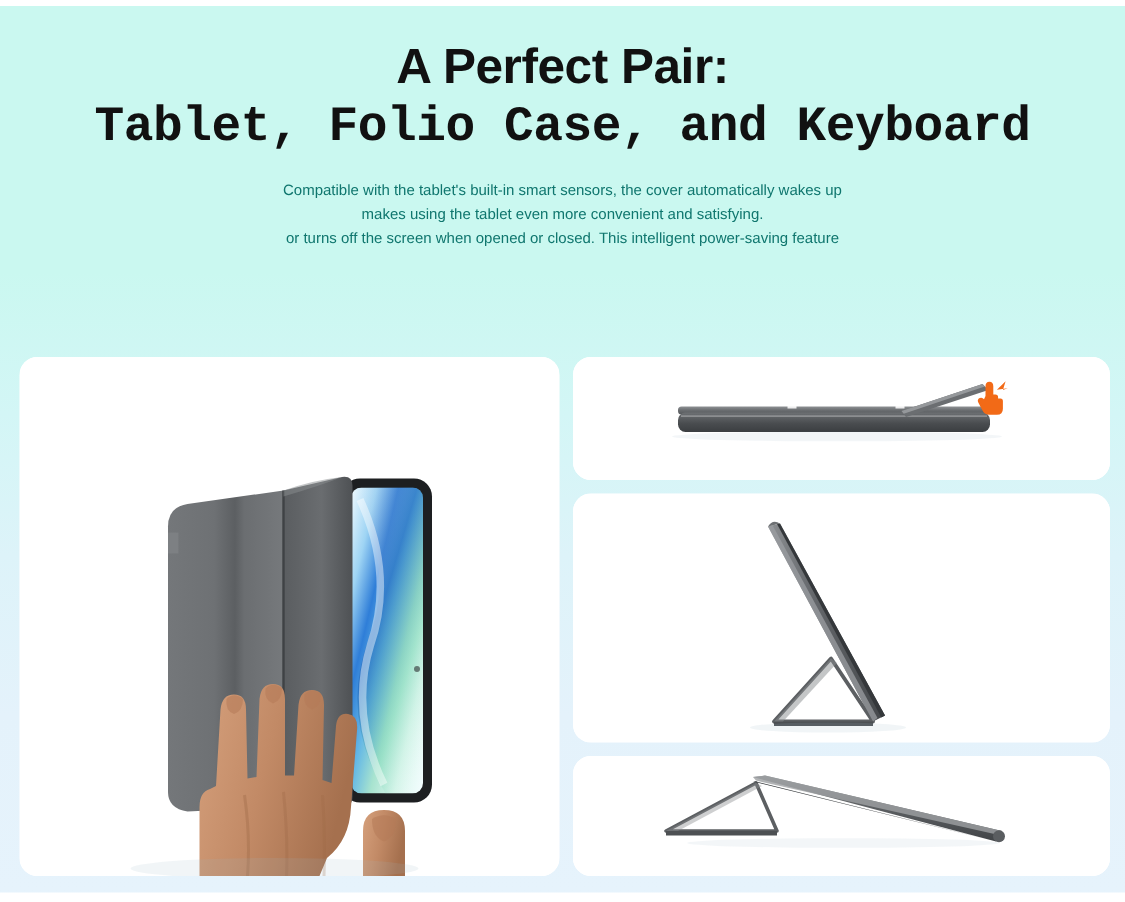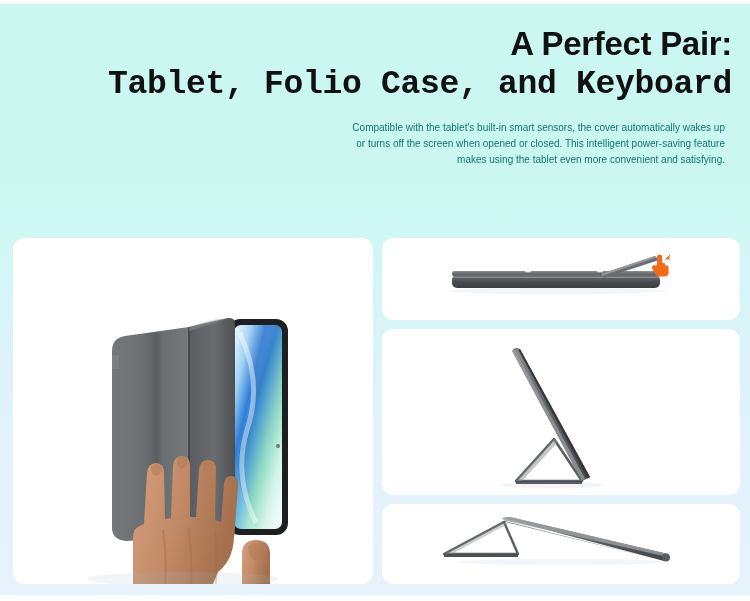--- a/index.html
+++ b/index.html
@@ -23,21 +23,21 @@
        #caf8f0 30%,
        #d3f6f6 46%,
        #ddf3f9 62%,
        #e4f2fb 80%,
        #e6f3fc 100%);
   }
   
   .header {
     position:absolute;
     left:0; right:0; top:24px;
-    text-align:right;
+    text-align:center;
     padding:0 18px;
   }
   .title {
     font-size:33px;
     line-height:1.24;
     font-weight:bold;
     color:#111111;
     letter-spacing:-0.3px;
   }
   .title .l2 { display:block;font-family:Liberation Mono, monospace; }
@@ -85,22 +85,22 @@
 
   <div class="backdrop"></div>
 
   <div class="header">
     <h1 class="title">
       <span>A Perfect Pair:</span>
       <span class="l2">Tablet, Folio Case, and Keyboard</span>
     </h1>
     <p class="subtitle">
       <span>Compatible with the tablet's built-in smart sensors, the cover automatically wakes up</span>
+      <span>makes using the tablet even more convenient and satisfying.</span>
       <span>or turns off the screen when opened or closed. This intelligent power-saving feature</span>
-      <span>makes using the tablet even more convenient and satisfying.</span>
     </p>
   </div>
 
   <div class="gallery">
 
     <div class="card card-main">
       <svg viewBox="0 0 360 346">
         <defs>
           <linearGradient id="wall" x1="0" y1="0" x2="1" y2="1">
             <stop offset="0%" stop-color="#f2fbff"></stop>

